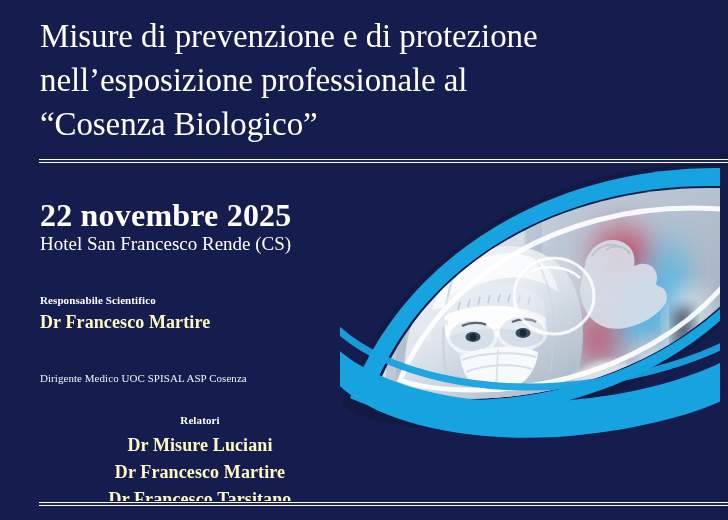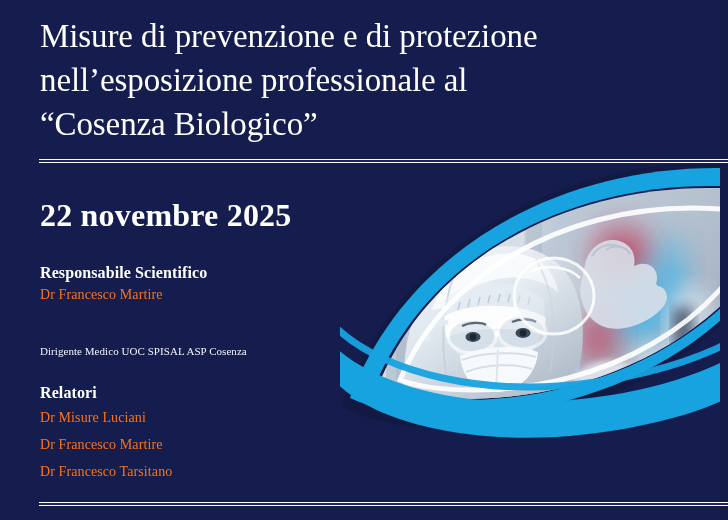--- a/index.html
+++ b/index.html
@@ -85,44 +85,44 @@
     font-size: 19px;
     line-height: 26px;
     margin-top: 1px;
   }
 
   .section {
     margin-top: 0;
   }
   .section-label {
     color: #ffffff;
-    font-size: 16px;
+    font-size: 11px;
     font-weight: bold;
     line-height: 14px;
     letter-spacing: 0.1px;
   }
   .person {
     margin-top: 6px;
   }
   .person-name {
-    color: #f97316;
-    font-size: 14px;
-    font-weight: normal;
+    color: #fef9c3;
+    font-size: 18px;
+    font-weight: bold;
     line-height: 18px;
     letter-spacing: 0.1px;
   }
   .person-role {
     color: #f2f4fb;
     font-size: 11px;
     line-height: 13px;
     letter-spacing: 0.05px;
     margin-top: 41px;
   }
   .sec-responsabile { margin-top: 36px; }
-  .sec-relatori { margin-top: 28px; }
+  .sec-relatori { margin-top: 28px; text-align: center; }
   .relatore { margin-top: 9px; }
   .relatore:first-of-type { margin-top: 7px; }
 
   
   .art {
     position: absolute;
     left: 340px;
     top: 160px;
     width: 388px;
     height: 342px;
@@ -341,20 +341,21 @@
     <div class="title-line">nell’esposizione professionale al</div>
     <div class="title-line">“Cosenza Biologico”</div>
   </div>
 
   <div class="divider divider-top"></div>
   <div class="divider divider-bottom"></div>
 
   <div class="info-col">
 
     <div class="event-date">22 novembre 2025</div>
+    <div class="event-venue">Hotel San Francesco Rende (CS)</div>
 
     <div class="section sec-responsabile">
       <div class="section-label">Responsabile Scientifico</div>
       <div class="person">
         <div class="person-name">Dr Francesco Martire</div>
         <div class="person-role">Dirigente Medico UOC SPISAL ASP Cosenza</div>
       </div>
     </div>
 
     <div class="section sec-relatori">

